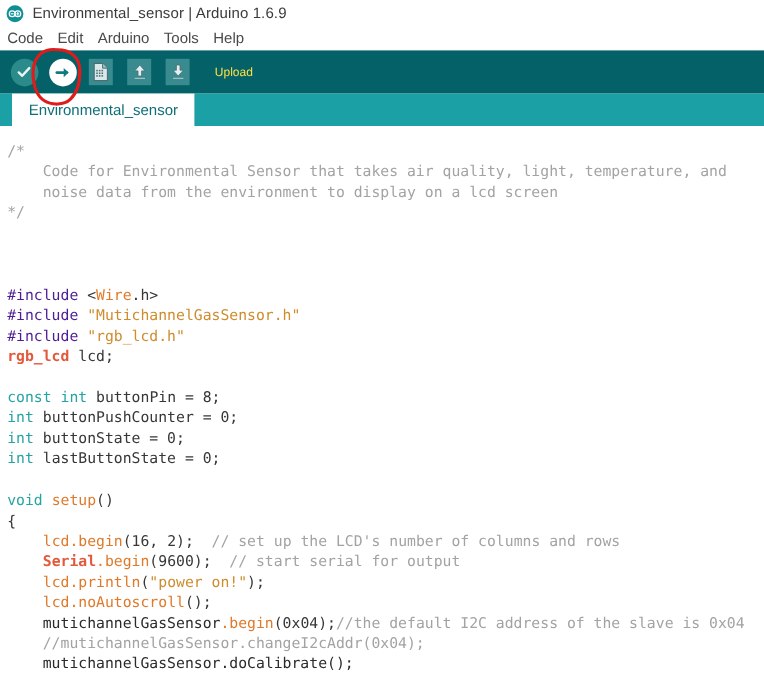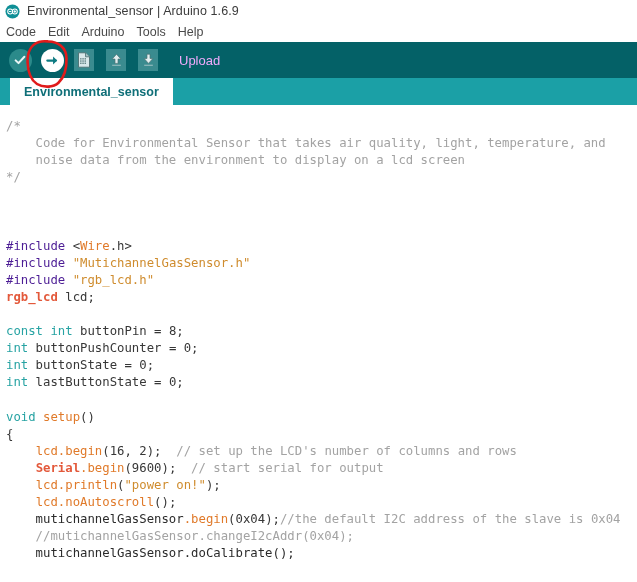--- a/index.html
+++ b/index.html
@@ -84,22 +84,22 @@
   .tb-verify-circle { background: #2b8a8a; }
   .tb-upload-circle { background: #ffffff; }
   .tb-square {
     width: 20px; height: 22px;
     background: #3a8b8f;
     display: flex;
     align-items: center;
     justify-content: center;
   }
   .toolbar-label {
-    color: #f0abfc;
-    font-size: 13px;
+    color: #fde047;
+    font-size: 10px;
     margin-left: 13px;
     white-space: nowrap;
   }
 
   
   .annotation {
     position: absolute;
     left: 25px;
     top: 39px;
     width: 44px;
@@ -109,21 +109,20 @@
   }
 
   
   .tabbar {
     height: 27px;
     background: #1ba0a6;
     display: flex;
     align-items: flex-end;
     padding-left: 10px;
     position: relative;
-    font-weight: bold;
   }
   .tab {
     height: 27px;
     background: #ffffff;
     color: #0f6f78;
     font-size: 12.5px;
     display: flex;
     align-items: center;
     padding: 0 14px 0 14px;
     white-space: nowrap;

